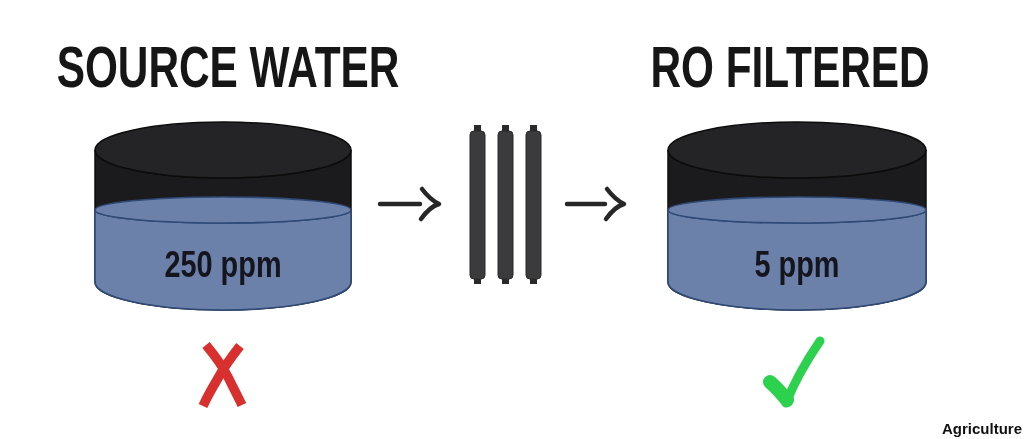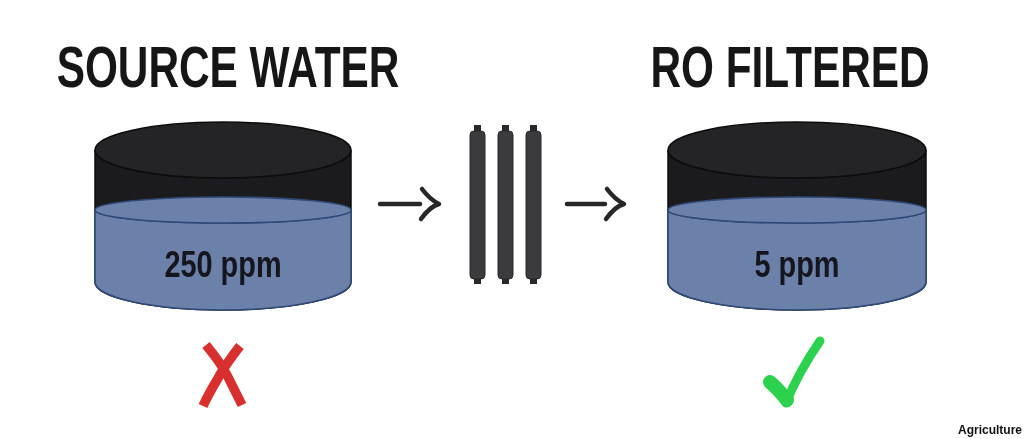--- a/index.html
+++ b/index.html
@@ -22,21 +22,21 @@
   .tank-label {
     position:absolute; top:246px;
     font-weight:700; font-size:37px; line-height:1;
     color:#15151e; white-space:nowrap;
     transform:translateX(-50%) scaleX(0.78);
   }
   .label-left  { left:223px; }
   .label-right { left:797px; }
   .watermark {
     position:absolute; right:2px; bottom:3px;
-    font-weight:700; font-size:12px; line-height:1;
+    font-weight:700; font-size:15px; line-height:1;
     color:#111111; letter-spacing:0;margin-top:33px;
   }
 </style>
 </head>
 <body>
 
 <div class="canvas">
 
   <div class="title title-left">SOURCE WATER</div>
   <div class="title title-right">RO FILTERED</div>

